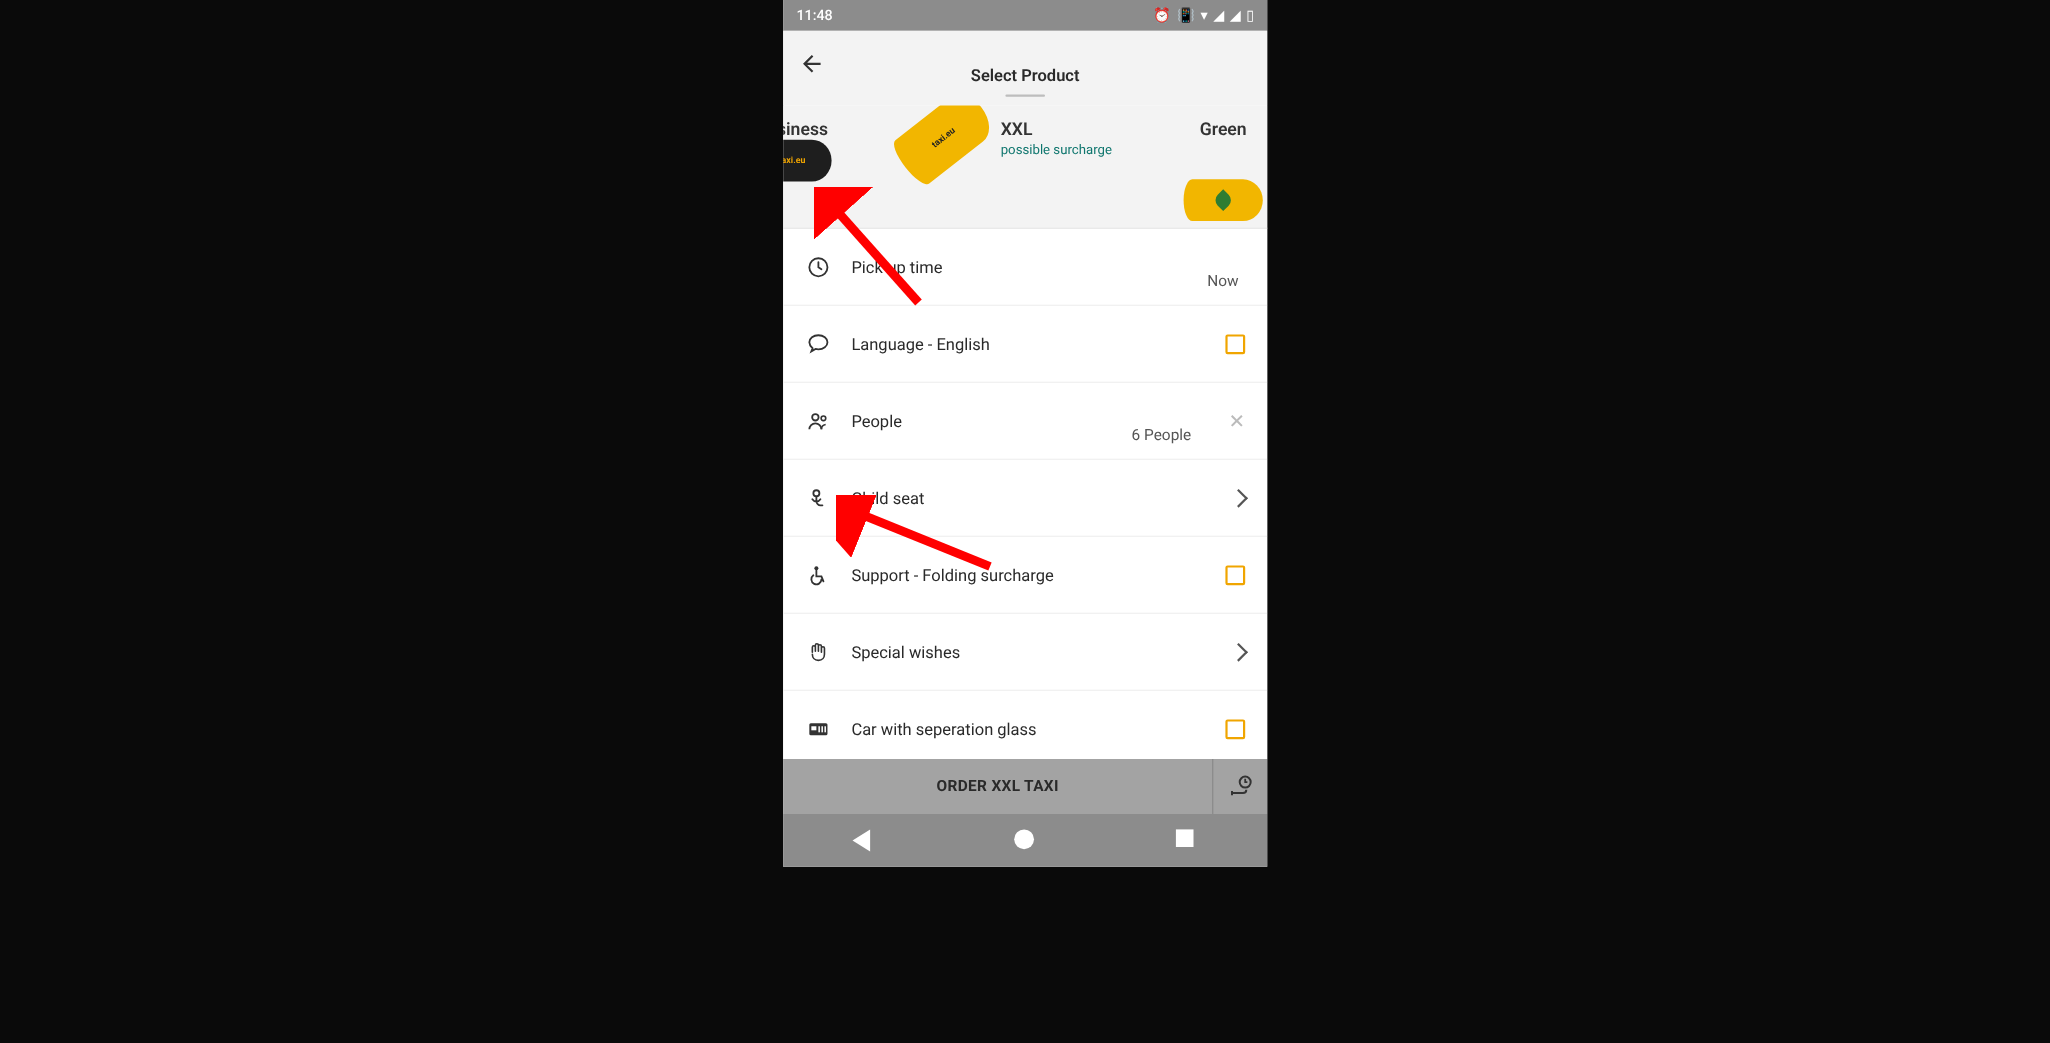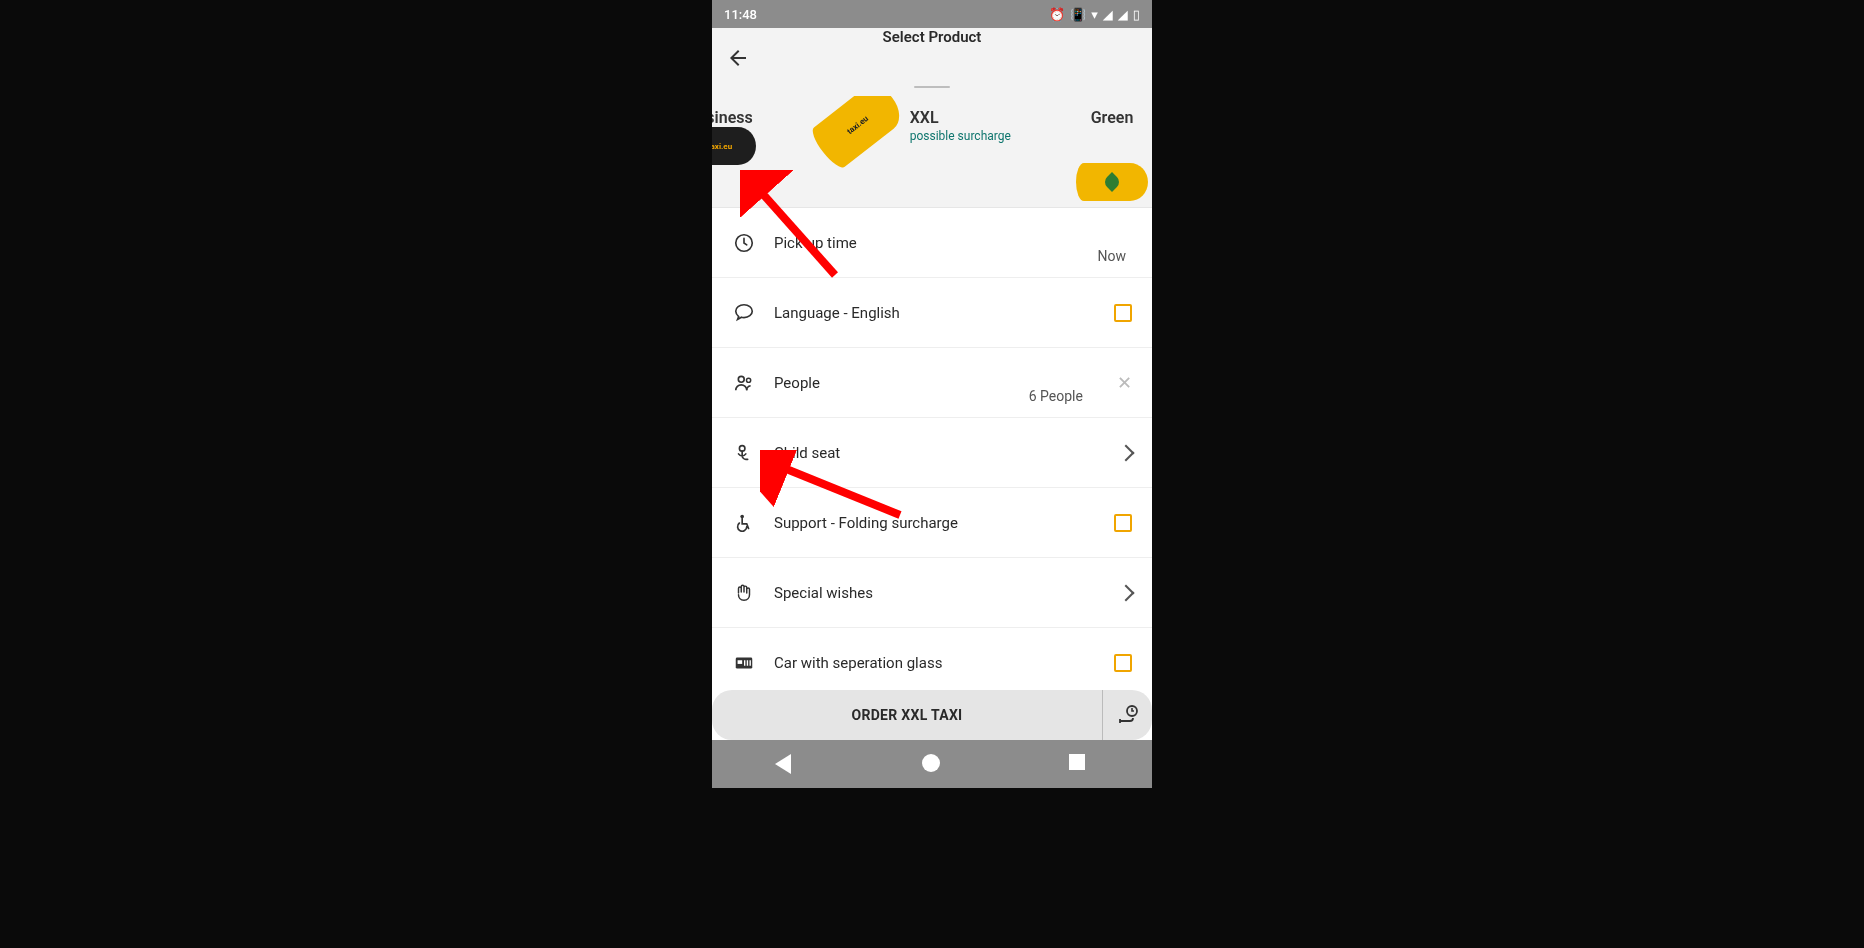--- a/index.html
+++ b/index.html
@@ -3,21 +3,21 @@
 <meta charset="utf-8">
 <style>
   * { margin: 0; padding: 0; box-sizing: border-box; }
   body { background: #0a0a0a; width: 1864px; height: 948px; font-family: Roboto, "Helvetica Neue", Arial, sans-serif; overflow: hidden; position: relative; }
   .phone { position: absolute; left: 50%; transform: translateX(-50%); top: 0; width: 440px; height: 788px; background: #fff; display: flex; flex-direction: column; }
   
   .statusbar { height: 28px; background: #8c8c8c; color: #fff; display: flex; align-items: center; justify-content: space-between; padding: 0 12px; font-size: 13px; font-weight: 500; }
   .statusbar .icons { display: flex; gap: 5px; align-items: center; }
   .statusbar .icons span { font-size: 13px; }
   
-  .header { height: 68px; background: #f3f3f3; position: relative; display: flex; align-items: flex-start; justify-content: center; padding-top: 0; }
+  .header { height: 68px; background: #f3f3f3; position: relative; display: flex; align-items: flex-start; justify-content: center; padding-top: 32px; }
   .back { position: absolute; left: 14px; top: 18px; width: 24px; height: 24px; }
   .title { font-size: 15px; font-weight: 600; color: #2a2a2a; }
   .title-underline { position: absolute; bottom: 8px; left: 50%; transform: translateX(-50%); width: 36px; height: 2px; background: #bdbdbd; border-radius: 1px; }
   
   .carousel { height: 112px; background: #f3f3f3; border-bottom: 1px solid #e6e6e6; display: flex; align-items: center; justify-content: space-between; position: relative; overflow: hidden; }
   .product { display: flex; flex-direction: column; align-items: center; font-size: 14px; color: #333; }
   .product.left { position: absolute; left: -28px; top: 12px; }
   .product.center { position: absolute; left: 50%; transform: translateX(-60%); top: 4px; flex-direction: row; align-items: center; gap: 8px; }
   .product.right { position: absolute; right: 4px; top: 12px; gap: 36px; }
   .product .plabel { font-weight: 600; font-size: 16px; }
@@ -33,21 +33,21 @@
   
   .list { flex: 1; overflow: hidden; background: #fff; }
   .row { height: 70px; border-bottom: 1px solid #eee; display: flex; align-items: center; padding: 0 20px; gap: 18px; cursor: pointer; }
   .row .ricon { width: 24px; height: 24px; display: flex; align-items: center; justify-content: center; flex-shrink: 0; }
   .row .rlabel { flex: 1; font-size: 15px; color: #2a2a2a; }
   .row .rvalue { font-size: 14px; color: #555; margin-right: 6px; margin-top: 26px; }
   .chev { width: 12px; height: 12px; border-right: 2px solid #555; border-top: 2px solid #555; transform: rotate(45deg); }
   .xmark { font-size: 18px; color: #bbb; margin-left: 10px; }
   .checkbox { width: 18px; height: 18px; border: 2px solid #f0a500; border-radius: 2px; }
   
-  .orderbar { height: 50px; background: #e5e5e5; display: flex; align-items: center; border-radius: 20px; }
+  .orderbar { height: 50px; background: #a3a3a3; display: flex; align-items: center; }
   .orderbtn { flex: 1; text-align: center; font-size: 14px; font-weight: 700; color: #2a2a2a; letter-spacing: 0.3px; }
   .clockbtn { width: 50px; height: 50px; display: flex; align-items: center; justify-content: center; border-left: 1px solid rgba(0,0,0,0.18); }
   
   .navbar { height: 48px; background: #8c8c8c; display: flex; align-items: center; justify-content: space-around; }
   .navbtn { width: 20px; height: 20px; }
   .tri { width: 0; height: 0; border-top: 10px solid transparent; border-bottom: 10px solid transparent; border-right: 16px solid #fff; }
   .circ { width: 18px; height: 18px; border-radius: 50%; background: #fff; }
   .sq { width: 16px; height: 16px; background: #fff; }
   
   .arrow { position: absolute; z-index: 50; pointer-events: none; }

